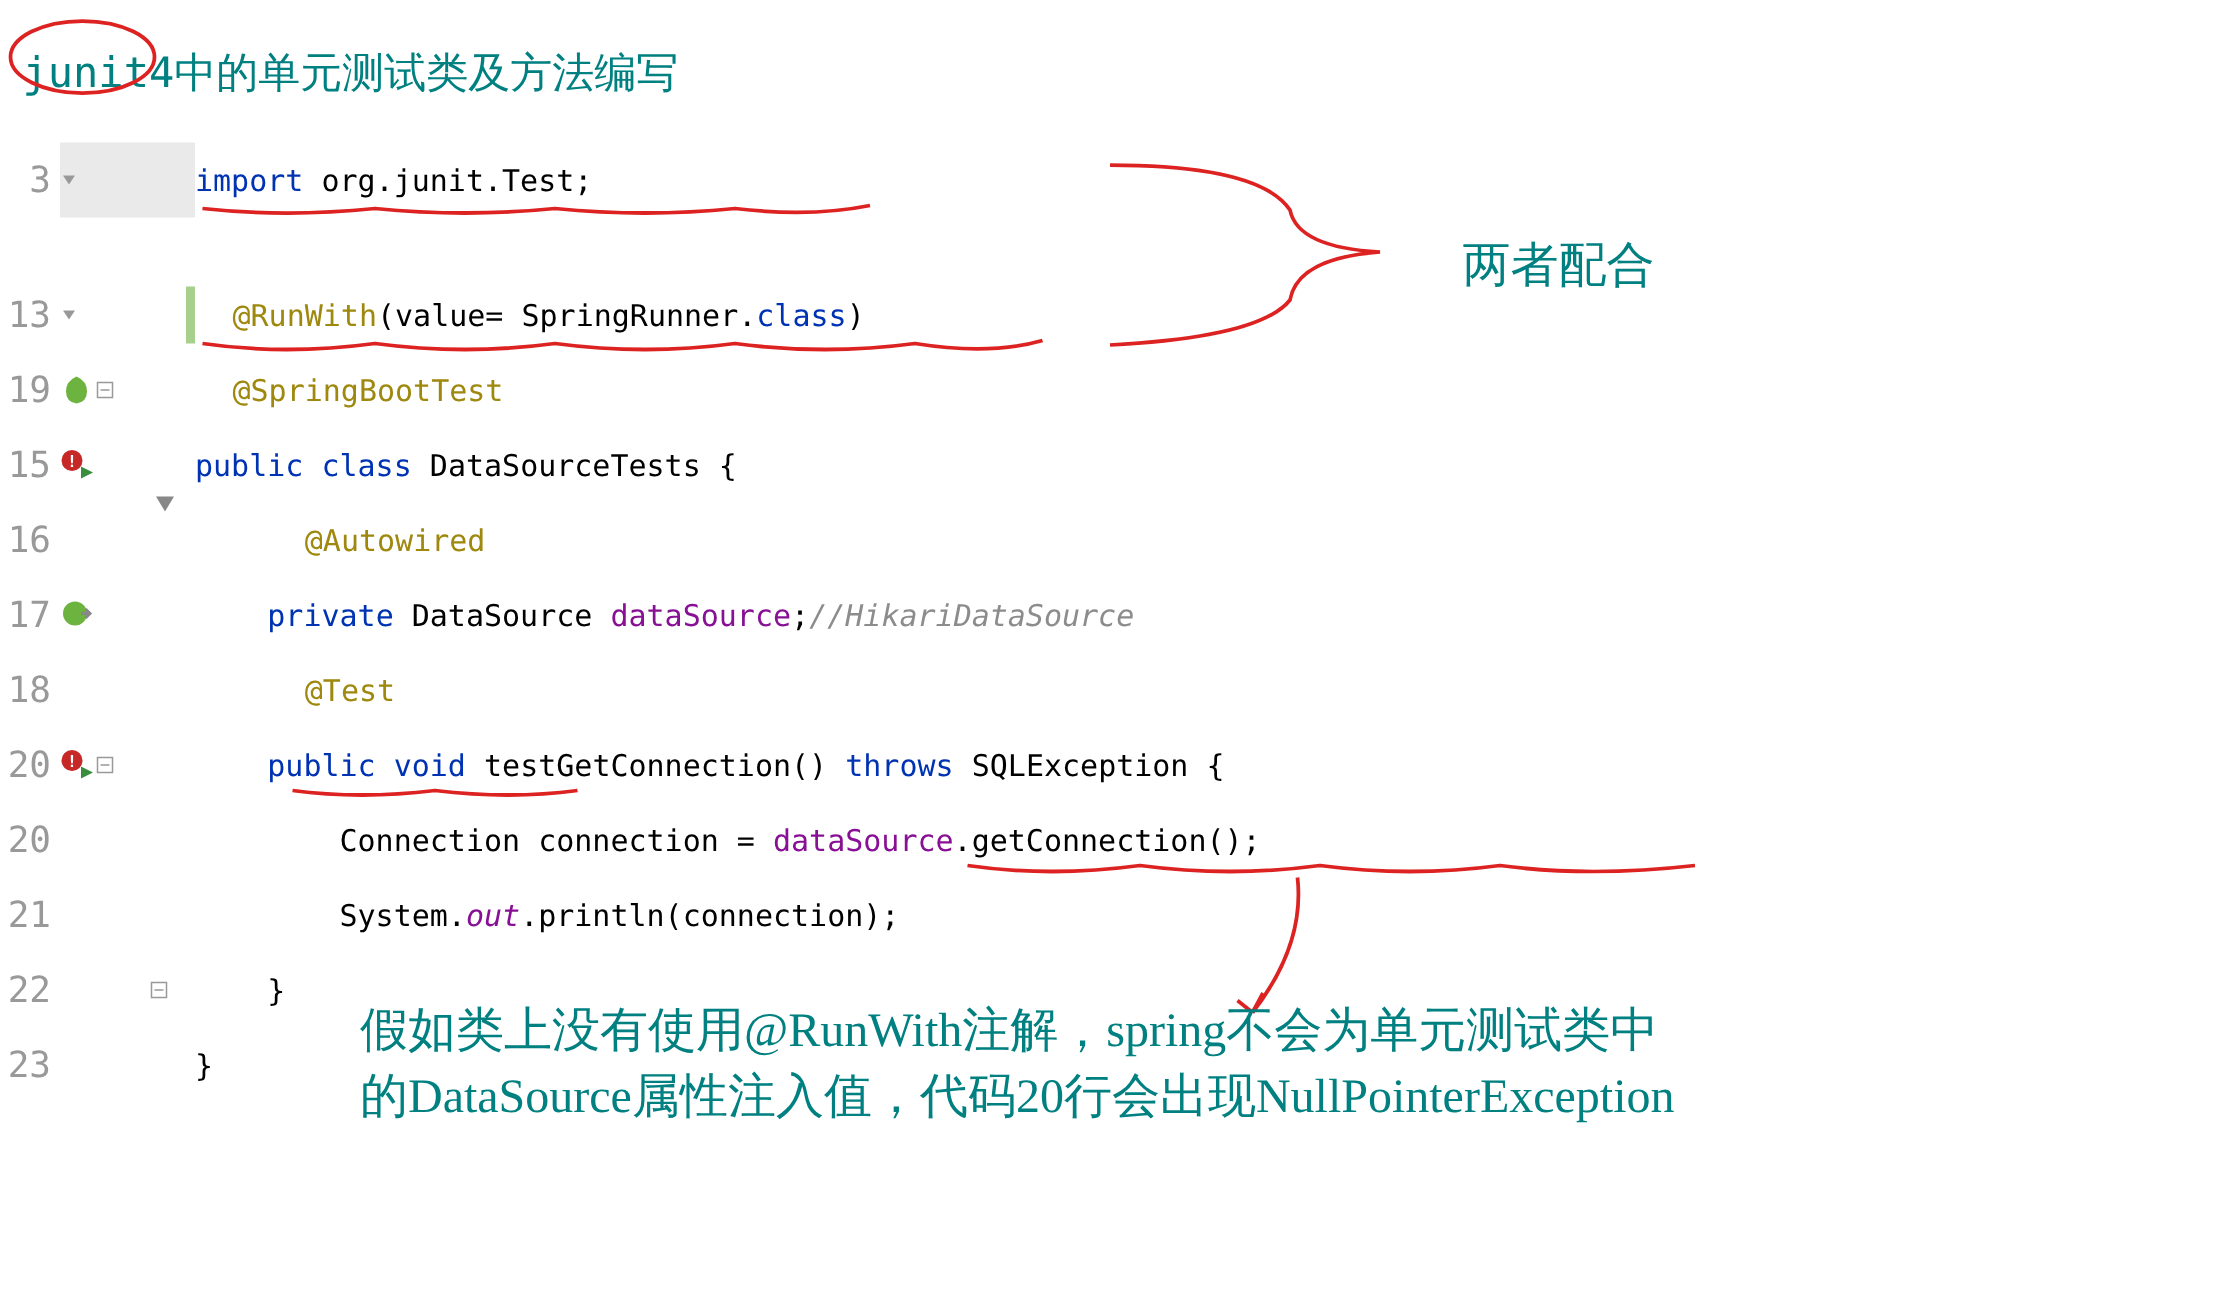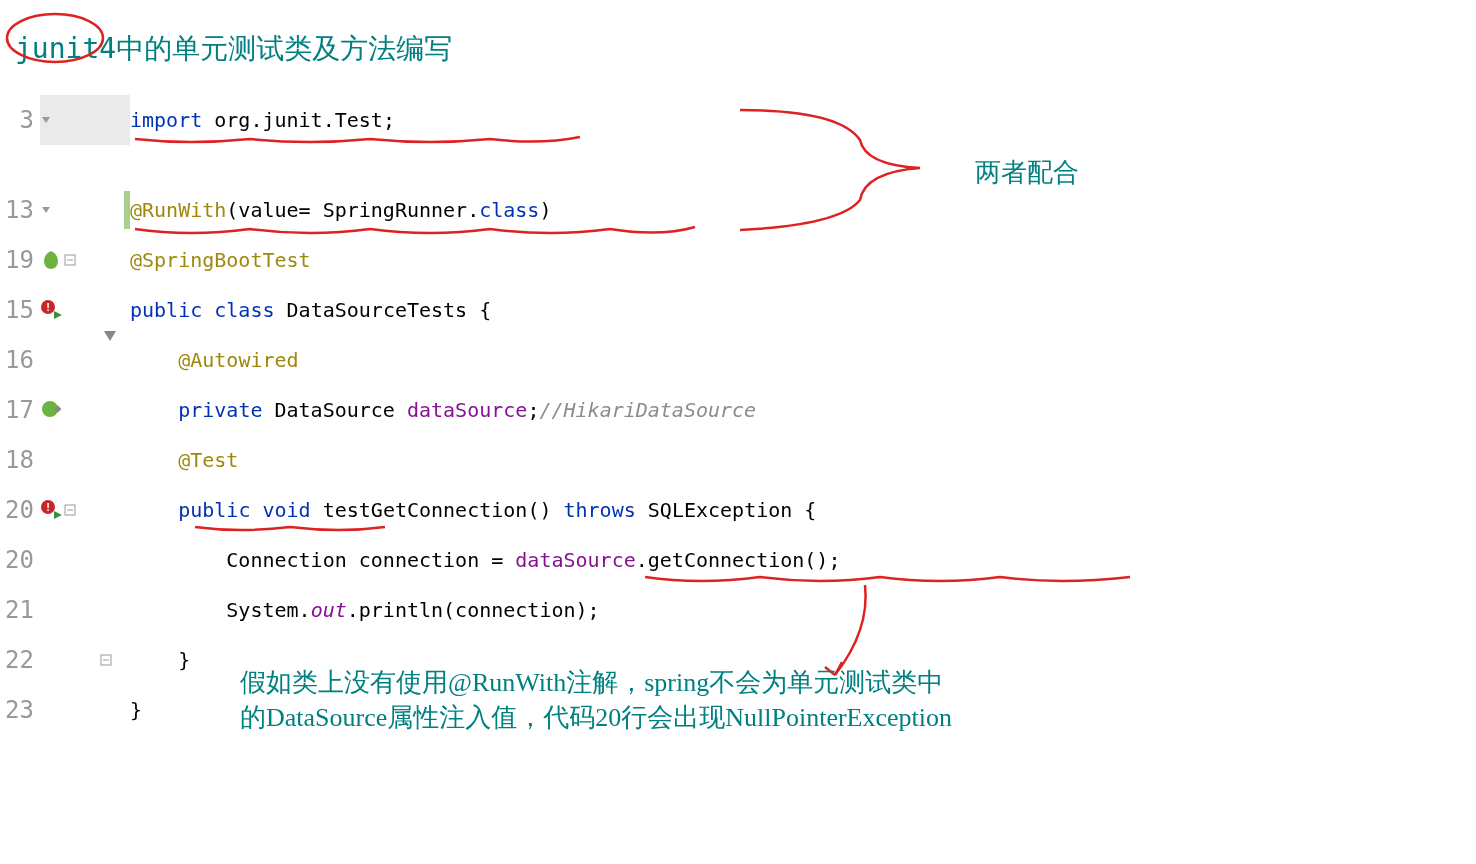--- a/index.html
+++ b/index.html
@@ -51,25 +51,25 @@
       gap: 2px;
     }
     .code-content {
       font-family: Consolas, monospace;
       font-size: 20px;
       white-space: pre;
       position: relative;
     }
     .kw { color: #0033b3; }
     .cls { color: #000; }
-    .ann { color: #9e880d; }
+    .ann { color: #9e880d; margin-left: 25px; }
     .fld { color: #871094; }
     .cmt { color: #8c8c8c; font-style: italic; }
     .stat { font-style: italic; color: #871094; }
-    .green-text { color: #008080; font-family: "Microsoft YaHei"; font-size: 26px; white-space: normal; }
+    .green-text { color: #008080; font-family: "Microsoft YaHei"; font-size: 32px; white-space: normal; }
     .annotation-overlay {
       position: absolute;
       pointer-events: none;
     }
     .highlight-bar {
       position: absolute;
       background: #eaeaea;
       width: 90px;
       height: 50px;
       left: 40px;

